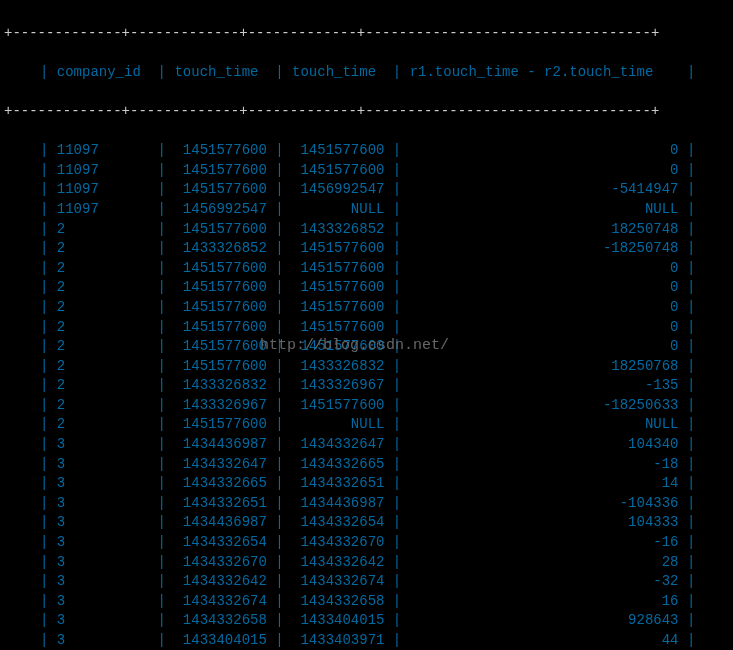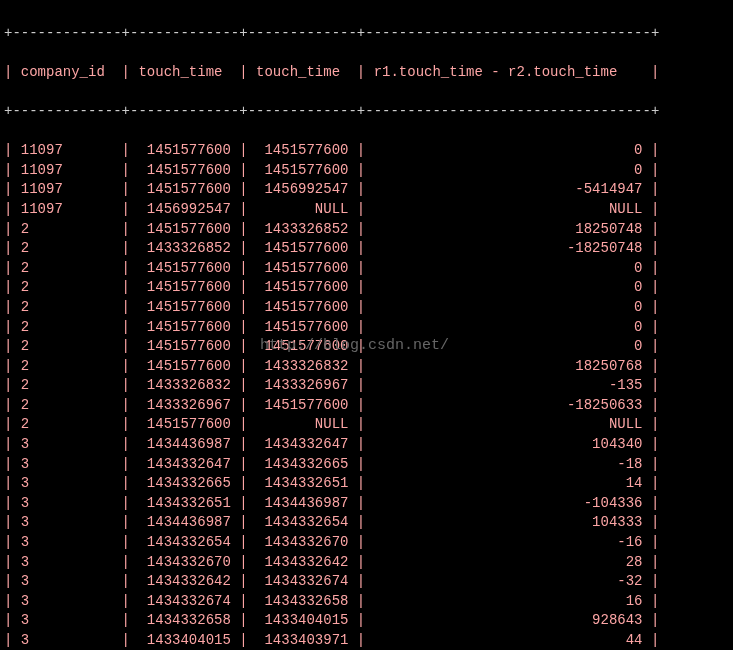--- a/index.html
+++ b/index.html
@@ -19,21 +19,22 @@
       overflow: hidden;
       position: relative;
     }
     .table {
       white-space: pre;
     }
     .sep-row {
       color: #ccc;
     }
     .header-row, .data-row {
-      color: #fca5a5;
+      color: #0369a1;
+      margin-left: 36px;
     }
     .watermark {
       position: absolute;
       top: 335px;
       left: 260px;
       color: #666;
       font-size: 15px;
       font-family: Liberation Mono, monospace;
       pointer-events: none;
     }

